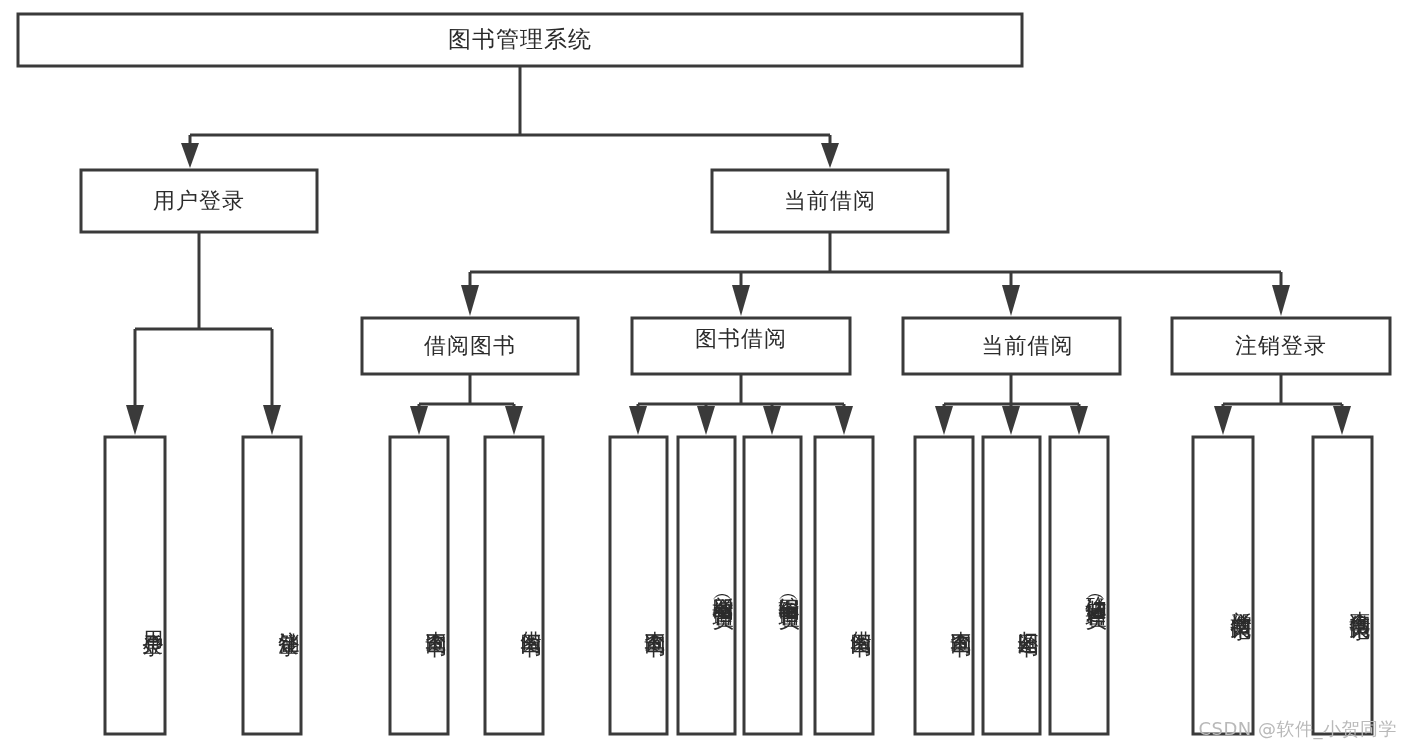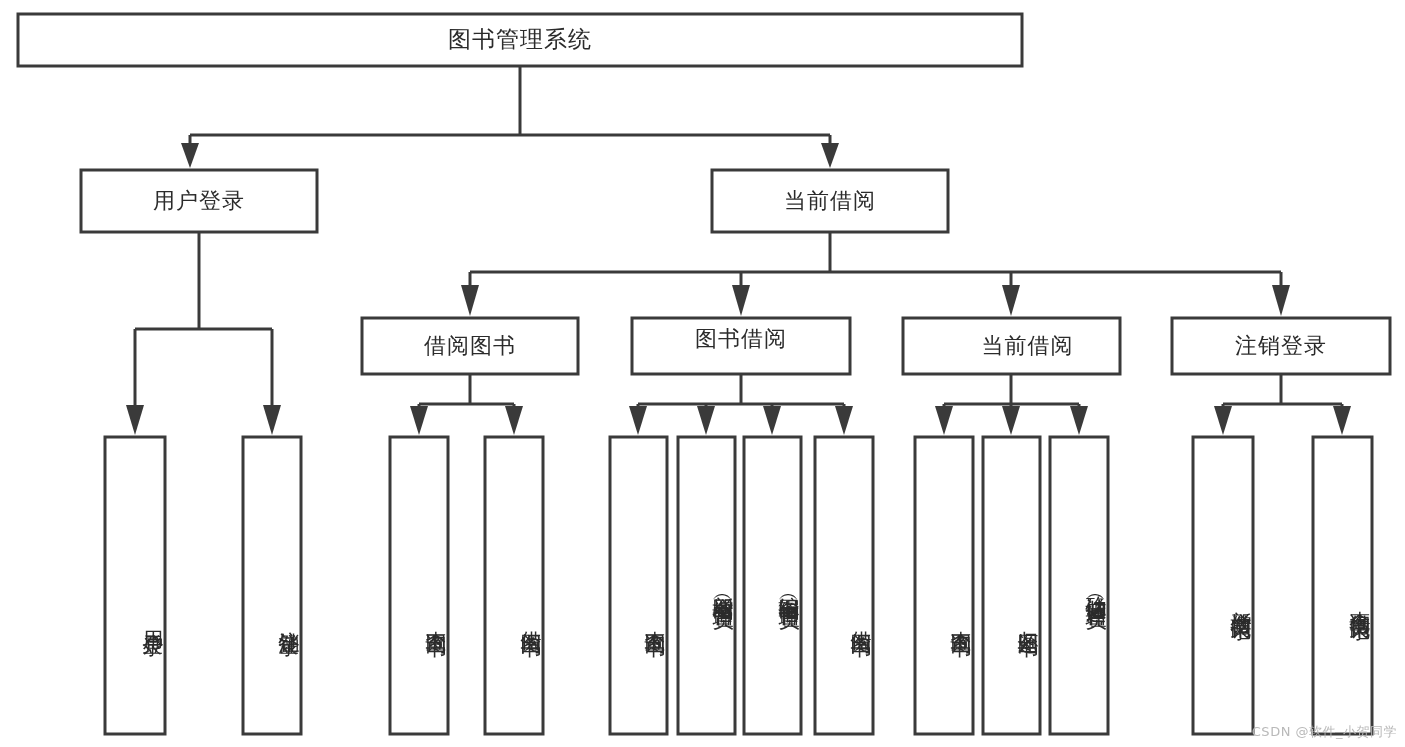--- a/index.html
+++ b/index.html
@@ -71,21 +71,21 @@
     text-orientation: upright;
     letter-spacing: 2px;
     white-space: nowrap;
     pointer-events: none;
   }
   .watermark {
     position: absolute;
     right: 8px;
     bottom: 6px;
     color: #b9b9b9;
-    font-size: 13px;
+    font-size: 18px;
     letter-spacing: 0.5px;
     white-space: nowrap;
     pointer-events: none;
   }
 </style>
 </head>
 <body>
 
 <div id="diagram-root">
 

